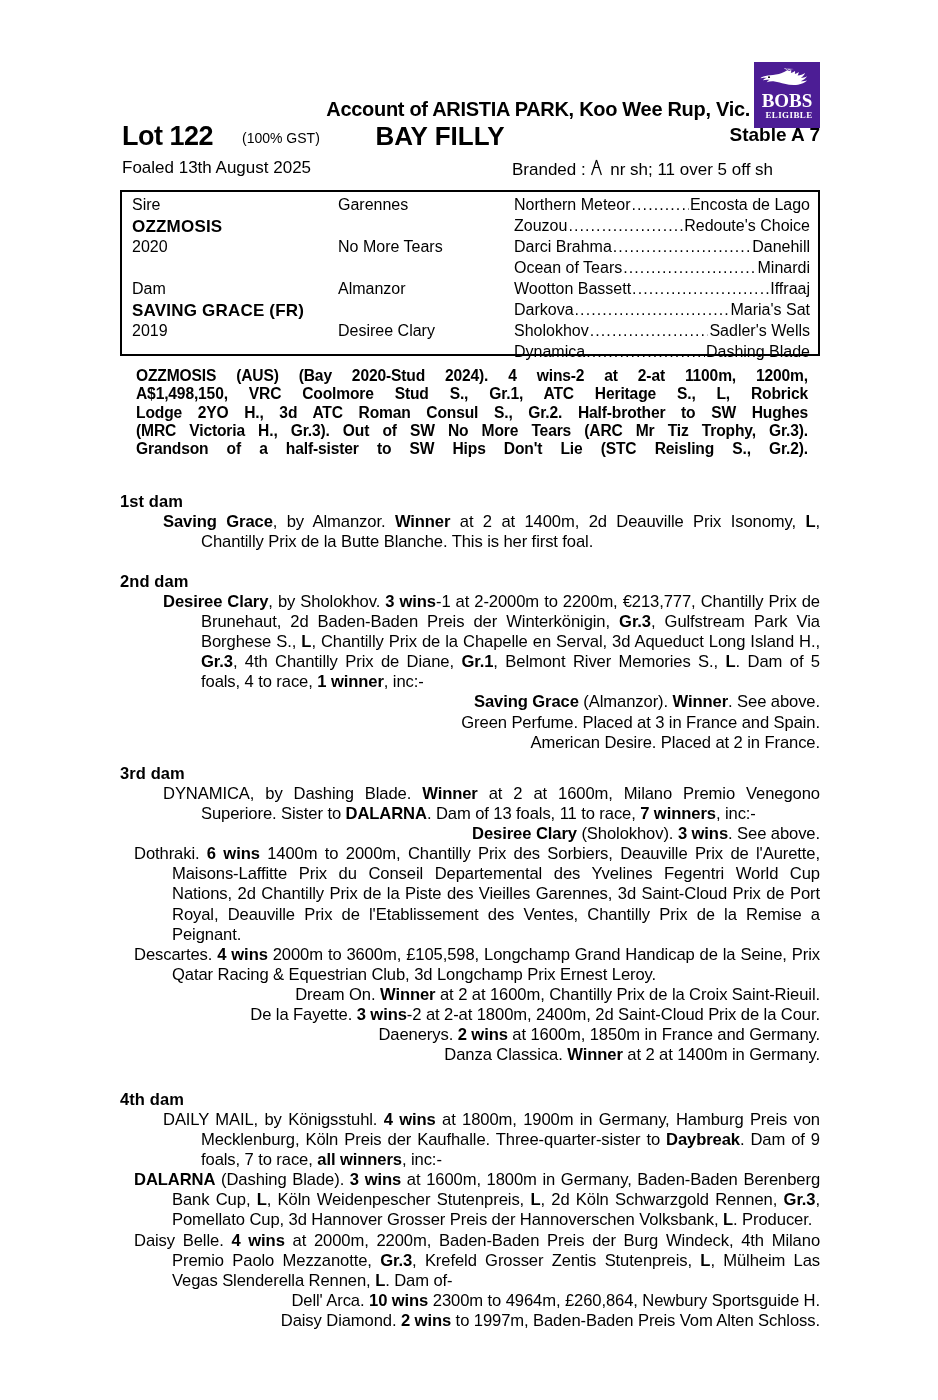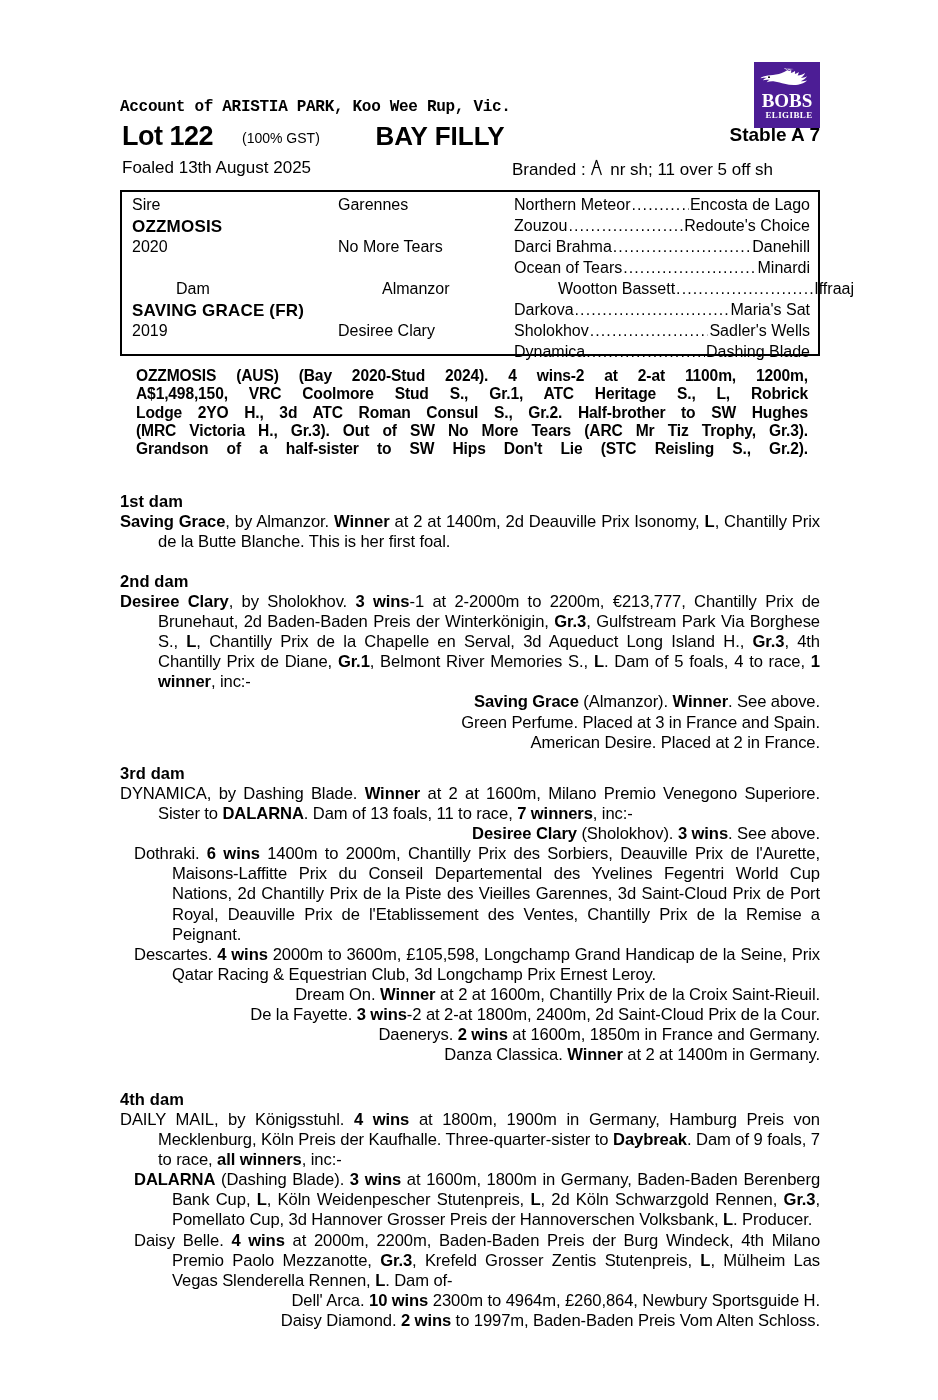--- a/index.html
+++ b/index.html
@@ -61,25 +61,24 @@
     font-size: 9px;
     letter-spacing: 0.4px;
     line-height: 10px;
   }
 
   
   .account-line {
     position: absolute;
     left: 0; top: 98px;
     width: 630px;
-    text-align: left;
-    font-weight: bold;
-    font-size: 16px;
+    text-align: right;
+    font-weight: bold;
+    font-size: 20px;
     letter-spacing: -0.3px;
-    font-family: Liberation Mono, monospace;
   }
   .title-row {
     position: absolute;
     left: 0; top: 121px;
     width: 700px;
     height: 32px;
   }
   .lot-no {
     position: absolute;
     left: 2px; top: 0px;
@@ -192,21 +191,21 @@
     margin-bottom: 1px;
   }
   .entry {
     font-size: 16.6px;
     line-height: 20.1px;
     text-align: justify;
     padding-left: 38px;
     text-indent: -38px;
     letter-spacing: -0.1px;
   }
-  .entry.lvl0 { padding-left: 38px; text-indent: -38px; }
+  .entry.lvl0 { padding-left: 38px; text-indent: -38px; margin-left: 43px; }
   .entry.lvl1 { padding-left: 52px; text-indent: -38px; }
   .entry.lvl2 { padding-left: 66px; text-indent: -38px; }
   .entry.nojust { text-align: right; }
   .entry b { font-weight: bold; }
 
   
   .entry { text-justify: inter-word; }
 </style>
 </head>
 <body>
@@ -279,21 +278,21 @@
           <div class="c1"></div>
           <div class="c2"></div>
           <div class="c3">
             <div class="leader">
               <span class="lead-name">Ocean of Tears</span>
               <span class="lead-dots">................................................................................</span>
               <span class="lead-val">Minardi</span>
             </div>
           </div>
         </div>
-        <div class="ped-row" style="top: 88px; margin-left: 44px;">
+        <div class="ped-row" style="top: 88px;">
           <div class="c1">Dam</div>
           <div class="c2">Almanzor</div>
           <div class="c3">
             <div class="leader">
               <span class="lead-name">Wootton Bassett</span>
               <span class="lead-dots">................................................................................</span>
               <span class="lead-val">Iffraaj</span>
             </div>
           </div>
         </div>

